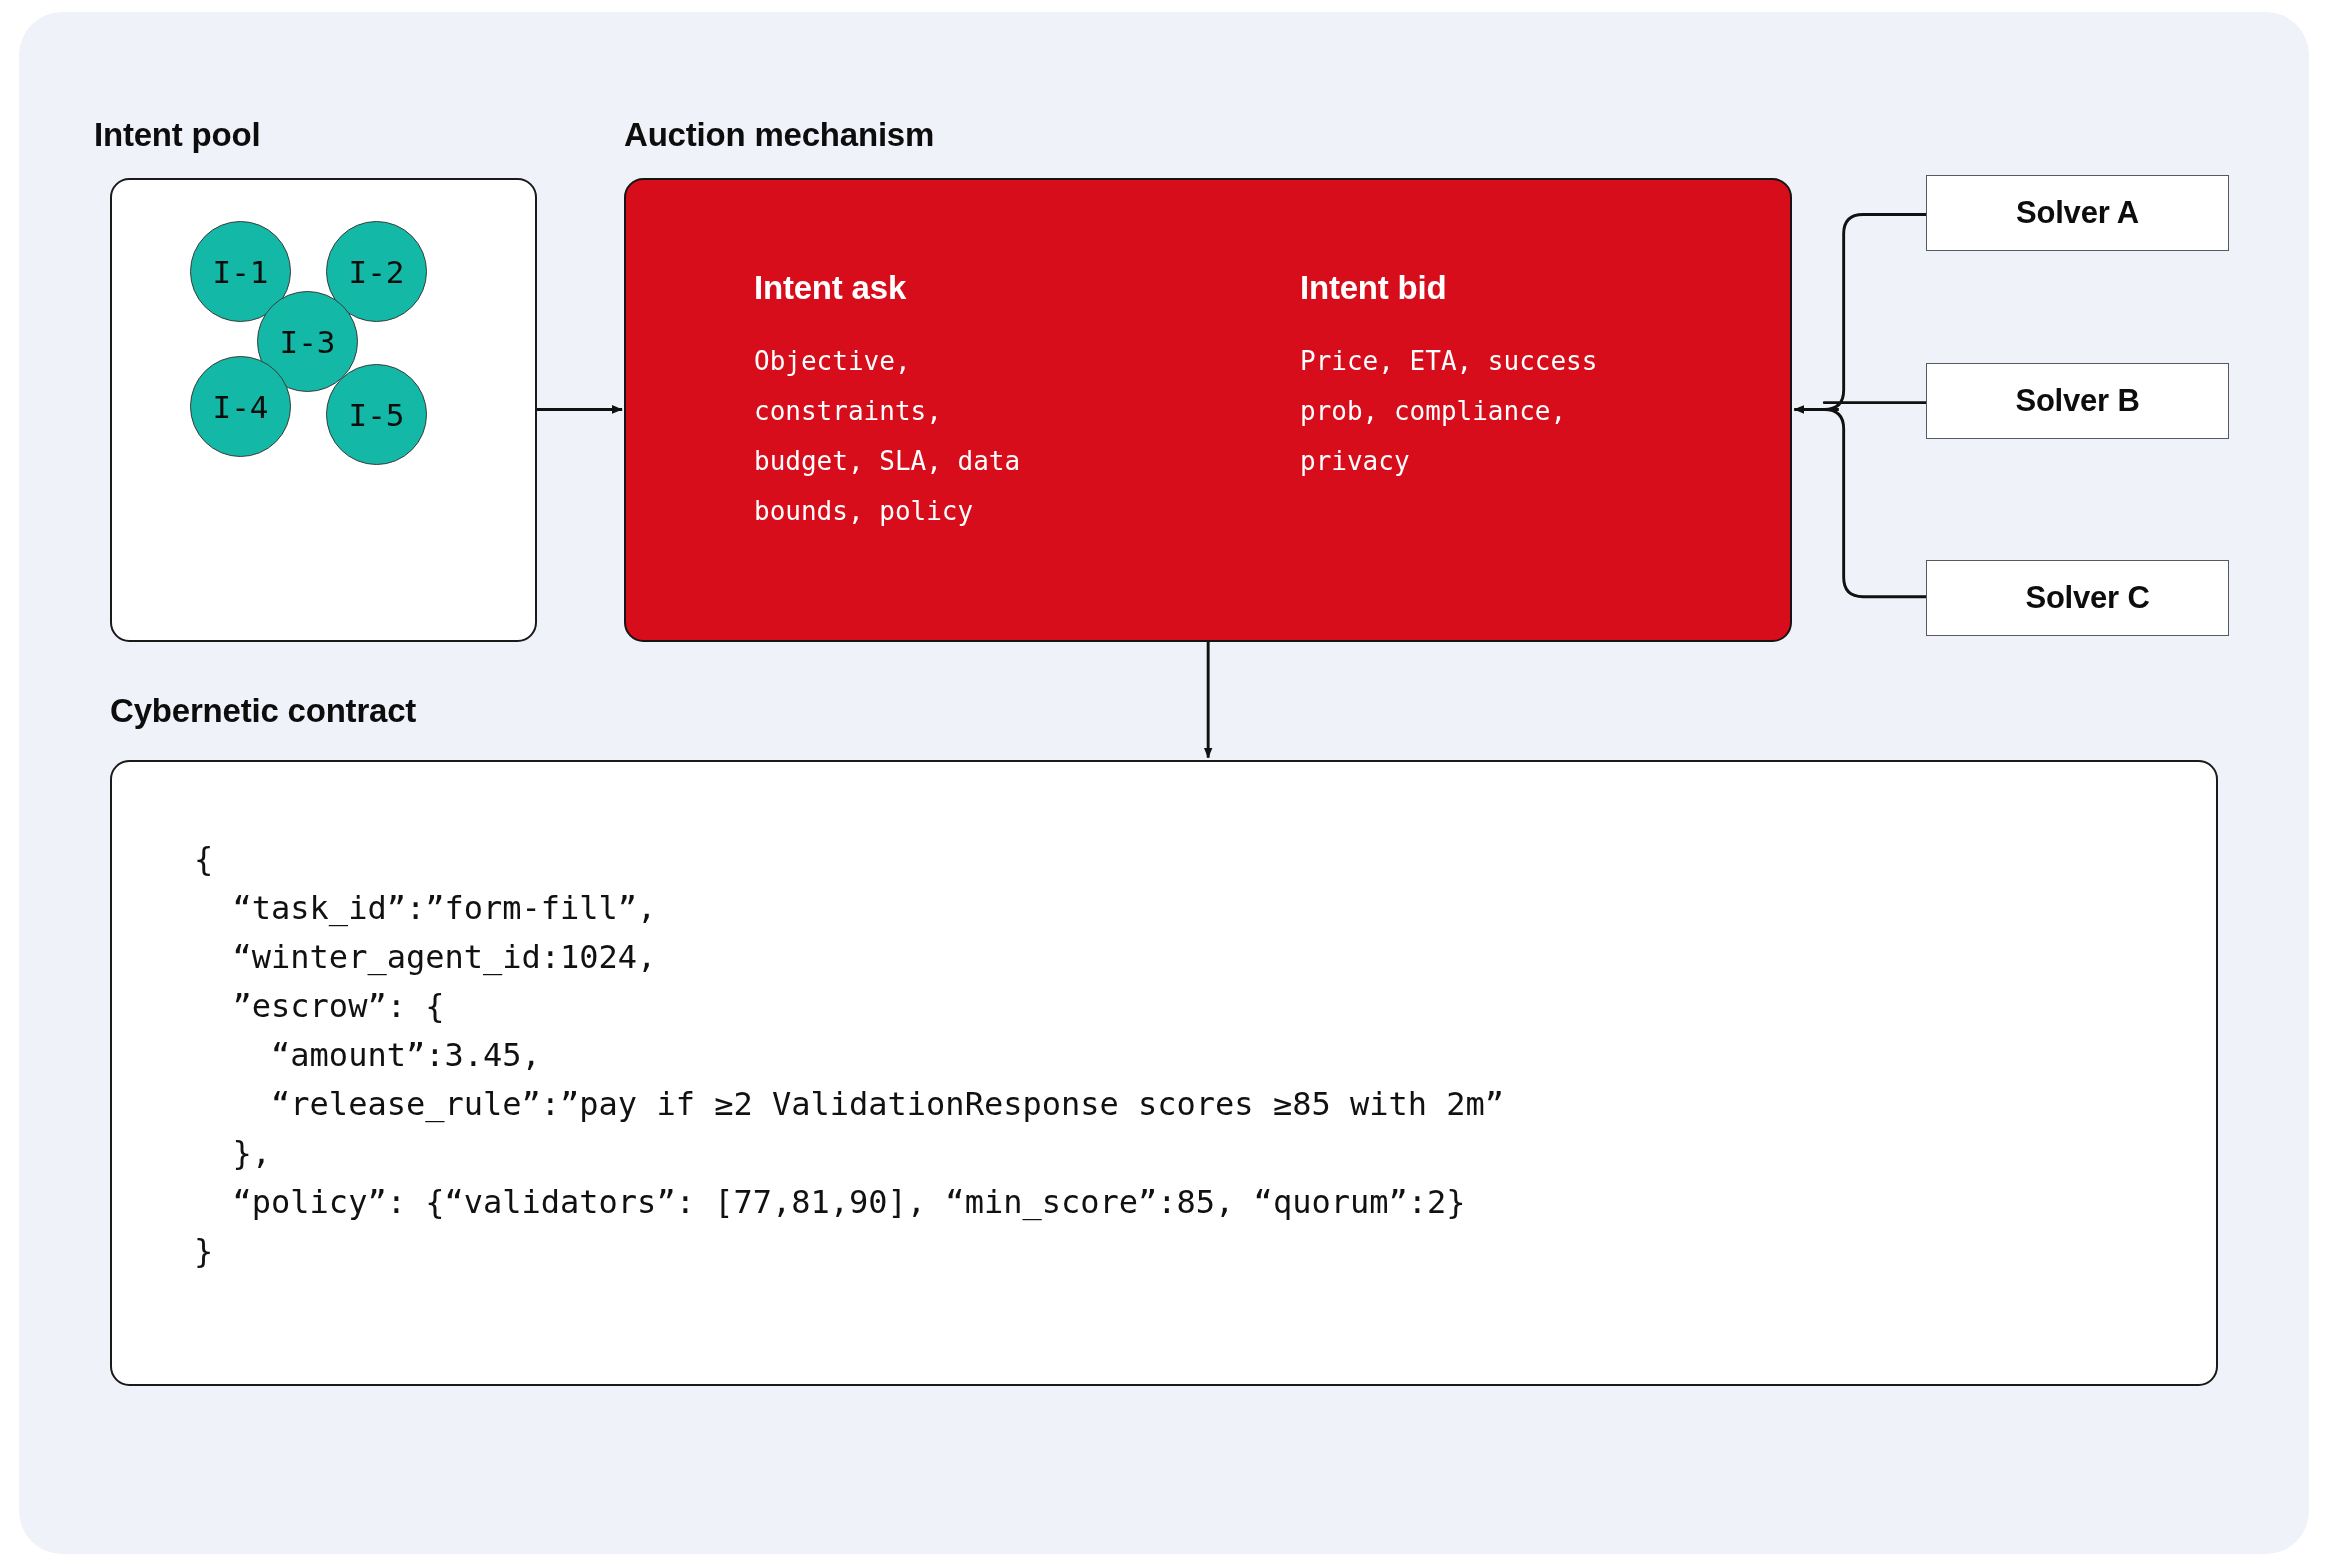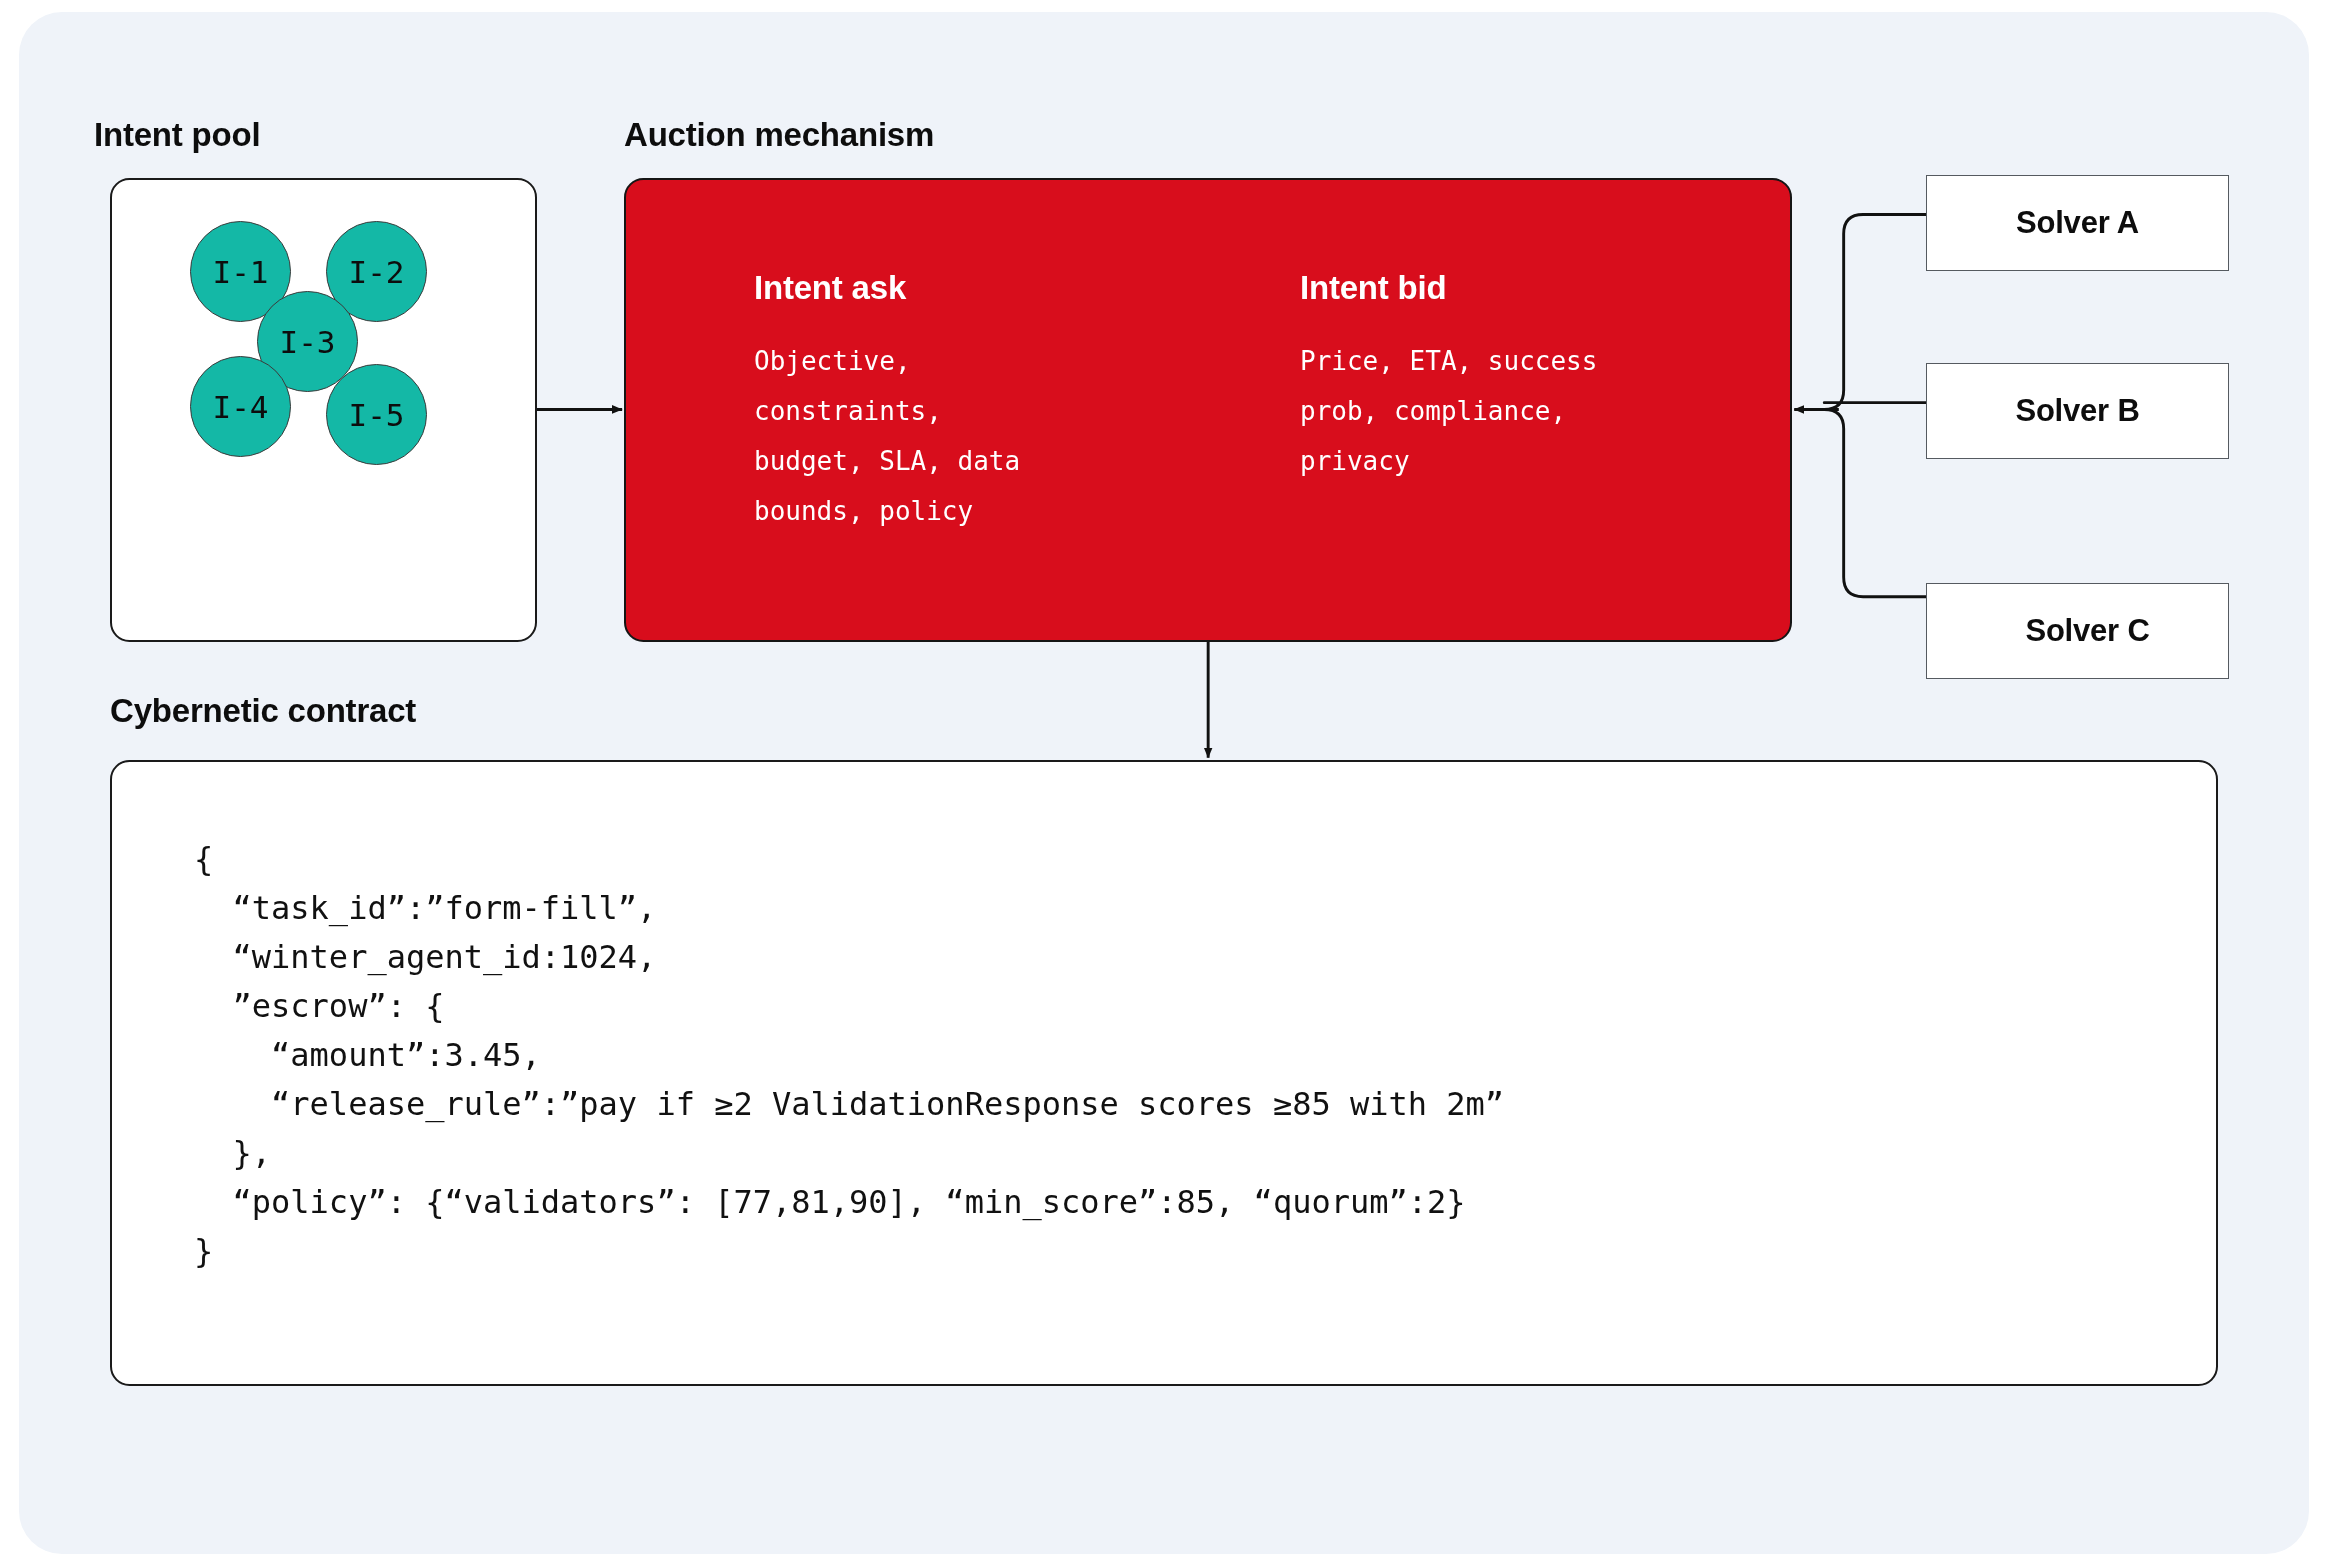--- a/index.html
+++ b/index.html
@@ -108,36 +108,36 @@
     color: #ffffff;
     white-space: pre-line;
     margin: 0;
   }
 
   
   .solver-box {
     position: absolute;
     left: 1926px;
     width: 303px;
-    height: 96px;
+    height: 76px;
     background: #ffffff;
     border: 1.6px solid #555a60;
     box-sizing: border-box;
     display: flex;
     align-items: center;
     justify-content: center;
     font-family: "Liberation Sans", sans-serif;
     font-weight: bold;
     font-size: 31px;
     color: #0d0d0d;
     letter-spacing: -0.2px;
   }
   #solver-0 { top: 175px; }
   #solver-1 { top: 363px; }
-  #solver-2 { top: 583px; padding-left: 20px; }
+  #solver-2 { top: 560px; padding-left: 20px; }
 
   
   #contract-box {
     position: absolute;
     left: 110px; top: 760px;
     width: 2108px; height: 626px;
     background: #ffffff;
     border: 2.4px solid #1a1a1a;
     border-radius: 19.4px;
     box-sizing: border-box;

